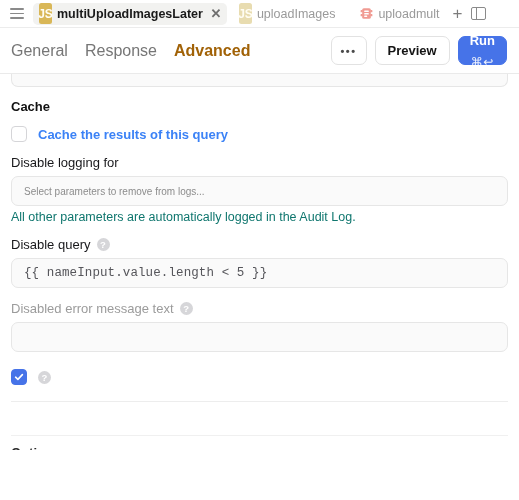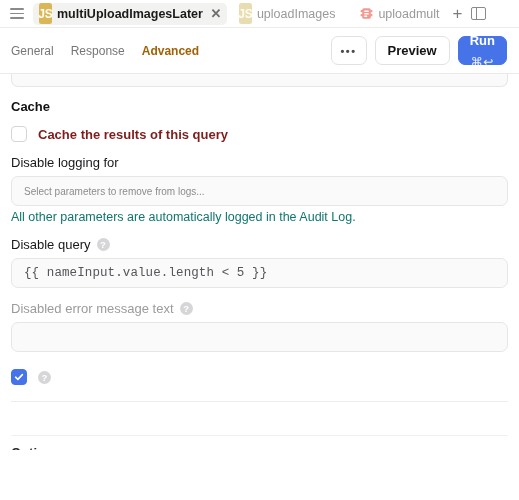--- a/index.html
+++ b/index.html
@@ -93,21 +93,21 @@
 
   
   .toolbar {
     height: 46px;
     display: flex; align-items: center;
     padding: 0 12px 0 11px;
     border-bottom: 1px solid #eaeaea;
     background: #ffffff;
   }
   .toolbar-tabs { display:flex; align-items:center; gap: 17px; }
-  .ttab { font-size: 12px; color: #767676; font-weight: normal; }
+  .ttab { font-size: 16px; color: #767676; font-weight: normal; }
   .ttab.selected { color: #a16207; font-weight: bold; }
 
   .toolbar-right { margin-left: auto; display:flex; align-items:center; gap: 8px; }
   .btn {
     border: 1px solid #e2e2e2;
     border-radius: 7px;
     background: #fff;
     height: 29px;
     display:flex; align-items:center; justify-content:center;
     font-size: 13px; font-weight: bold; color: #141414;
@@ -146,21 +146,21 @@
   .checkrow { display:flex; align-items:center; gap:11px; margin-top: 12px; }
   .checkbox {
     width: 16px; height: 16px; border-radius: 4px;
     border: 1px solid #d5d5d8; background: #fff; flex: 0 0 auto;
   }
   .checkbox.checked {
     background: #4673e8; border-color: #4673e8;
     display:flex; align-items:center; justify-content:center;
   }
   .checkbox.checked svg { display:block; }
-  .checkrow .lbl { font-size: 13px; color: #7f1d1d; }
+  .checkrow .lbl { font-size: 13px; color: #3b82f6; }
   .checkrow.bold .lbl { font-weight: bold; }
 
   .input {
     height: 30px;
     border: 1px solid #e6e6e6;
     border-radius: 7px;
     background: #fafafa;
     display: flex; align-items: center;
     padding: 0 12px;
     font-size: 10px;

